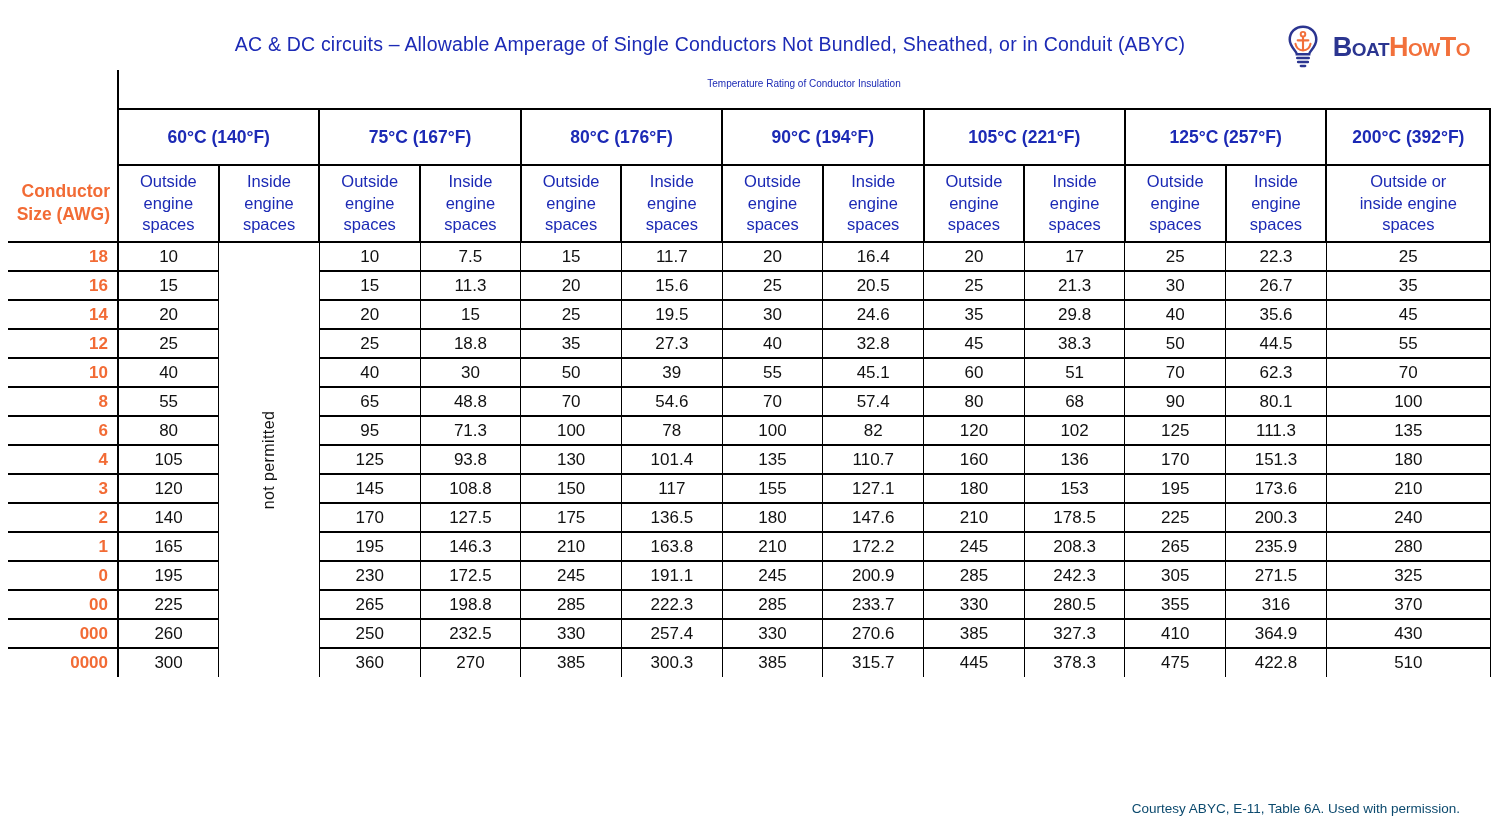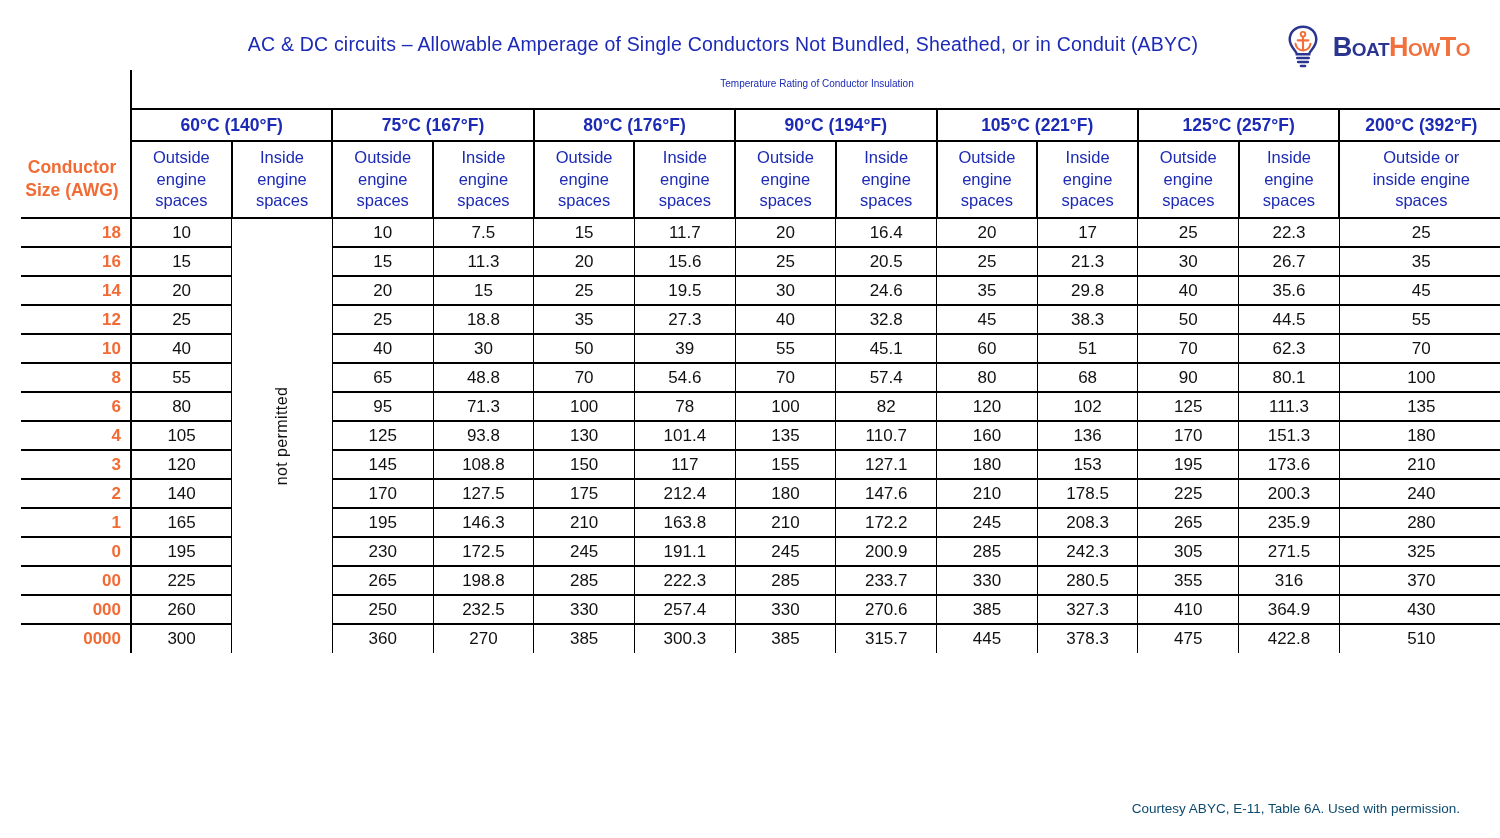--- a/index.html
+++ b/index.html
@@ -1,56 +1,56 @@
 <!DOCTYPE html>
 <html><head>
 <meta charset="utf-8">
 <style>
   html,body{margin:0;padding:0;background:#fff;}
   body{
     width:1500px;height:838px;position:relative;overflow:hidden;
     font-family:"Liberation Sans", sans-serif;
     --blue:#1c2ab5; --orange:#f26b35; --navy:#2b3590; --lorange:#f2703b; --ink:#111;
   }
-  .page{position:absolute;inset:0;margin-left:13px;}
+  .page{position:absolute;inset:0;}
   .title{
     position:absolute;top:33px;left:0;width:1420px;text-align:center;
     font-size:19.5px;color:var(--blue);letter-spacing:.2px;
   }
   .logo{position:absolute;top:24px;right:30px;display:flex;align-items:center;gap:9px;}
   .logo svg{width:42px;height:46px;display:block;}
   .brand{font-weight:bold;font-size:27px;font-variant:small-caps;letter-spacing:-.5px;line-height:1;}
   .brand .b1{color:var(--navy);}
   .brand .b2{color:var(--lorange);}
   .temp-rating{
     position:absolute;top:78px;left:118px;width:1372px;text-align:center;
     font-size:10px;color:var(--blue);
   }
   .tick{position:absolute;left:117px;top:70px;width:2px;height:38px;background:#000;}
   table{
     position:absolute;left:8px;top:108px;width:1482px;
     border-collapse:collapse;table-layout:fixed;
   }
-  tr.r1{height:32px;}
+  tr.r1{height:56px;}
   tr.r2{height:77px;}
   tbody tr{height:29px;}
   th,td{padding:0;margin:0;text-align:center;vertical-align:middle;color:var(--ink);font-weight:normal;}
   .temp-head{
     font-weight:bold;font-size:17.5px;color:var(--blue);
     border:2px solid #000;
   }
   .subhead{
     font-size:16.5px;color:var(--blue);white-space:pre-line;line-height:1.3;
     border:2px solid #000000;
   }
   .ghost{border:none;}
   .corner{
     border:none;border-bottom:2px solid #000;border-right:2px solid #000;
     color:var(--orange);font-weight:bold;font-size:17.5px;white-space:pre-line;
-    text-align:center;padding-right:7px;line-height:1.3;
+    text-align:right;padding-right:7px;line-height:1.3;
   }
   .awg{
     border:none;border-bottom:2px solid #000;border-right:2px solid #000;
     color:var(--orange);font-weight:bold;font-size:17px;
     text-align:right;padding-right:9px;
   }
   td.val{
     border-left:1.5px solid #000;border-right:1.5px solid #000;
     border-top:2px solid #000;border-bottom:2px solid #000;
     font-size:17px;
@@ -301,21 +301,21 @@
           <td class="val">195</td>
           <td class="val">173.6</td>
           <td class="val">210</td>
         </tr>
         <tr>
           <th class="awg">2</th>
           <td class="val">140</td>
           <td class="val">170</td>
           <td class="val">127.5</td>
           <td class="val">175</td>
-          <td class="val">212.4</td>
+          <td class="val">136.5</td>
           <td class="val">180</td>
           <td class="val">147.6</td>
           <td class="val">210</td>
           <td class="val">178.5</td>
           <td class="val">225</td>
           <td class="val">200.3</td>
           <td class="val">240</td>
         </tr>
         <tr>
           <th class="awg">1</th>

